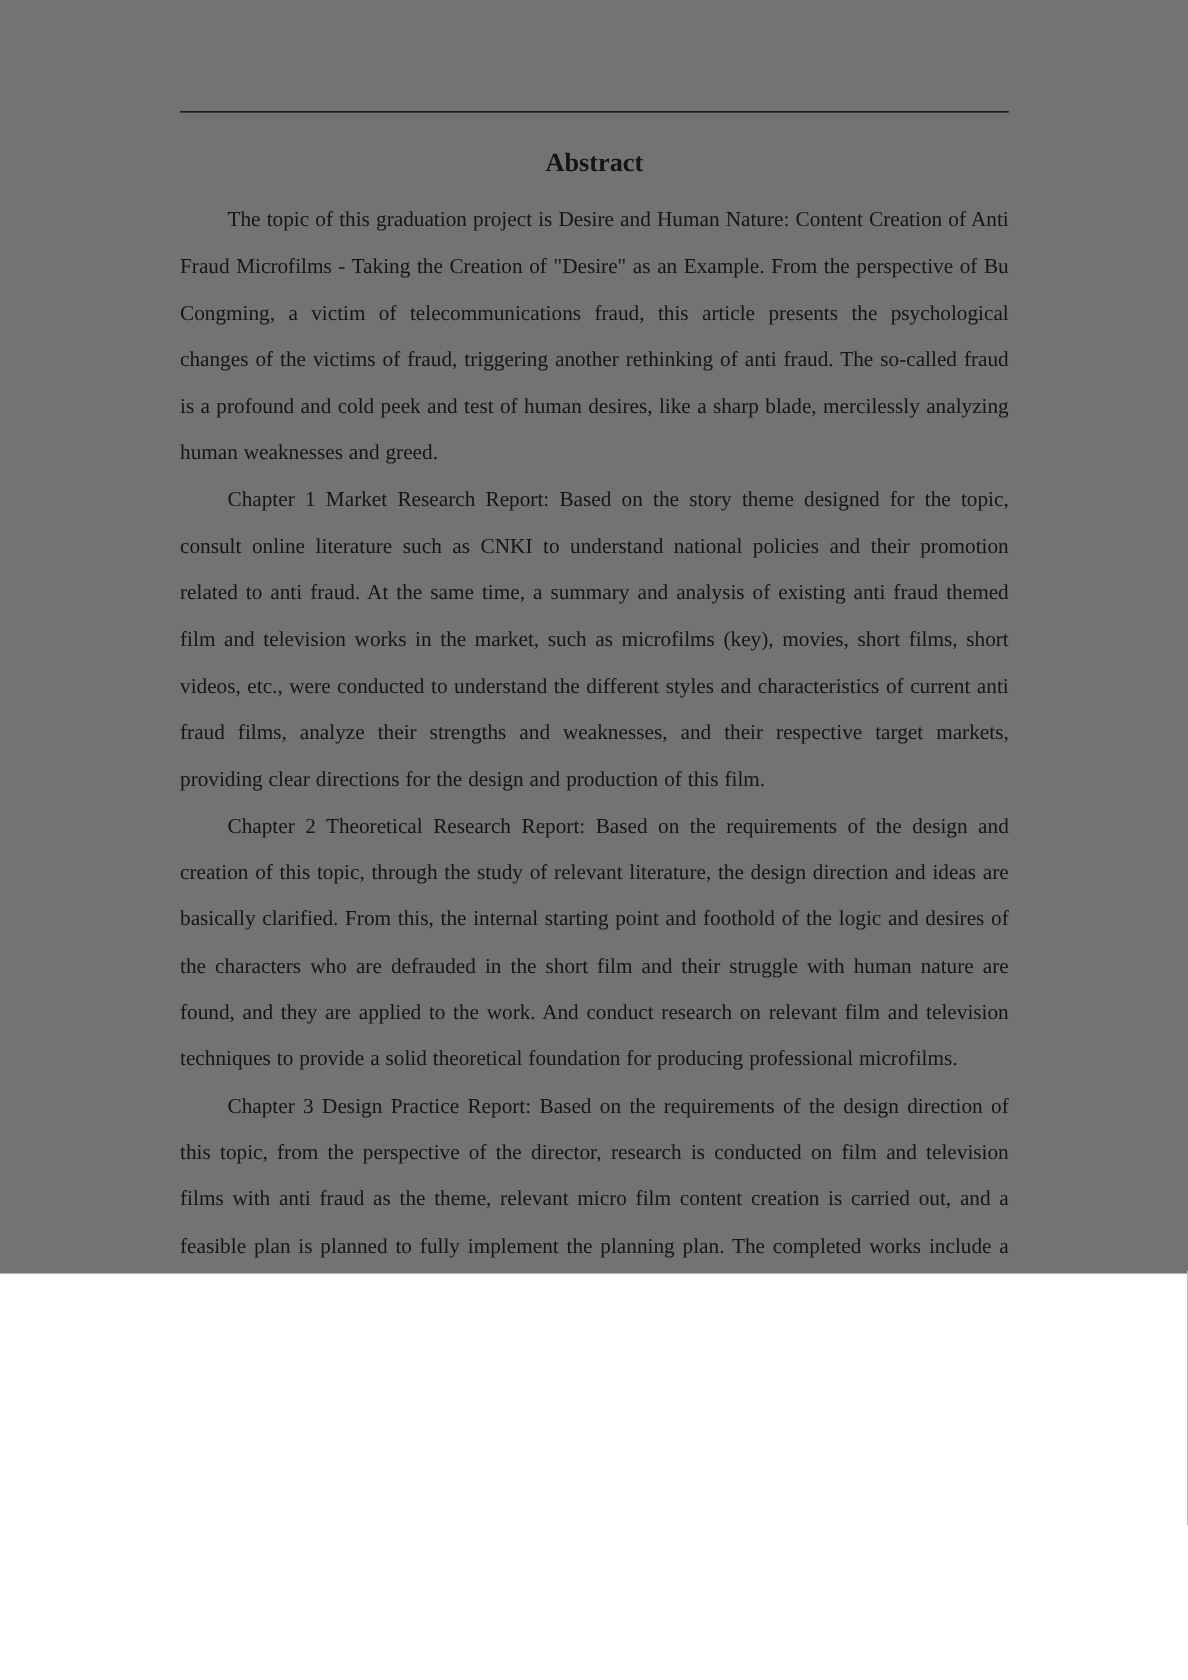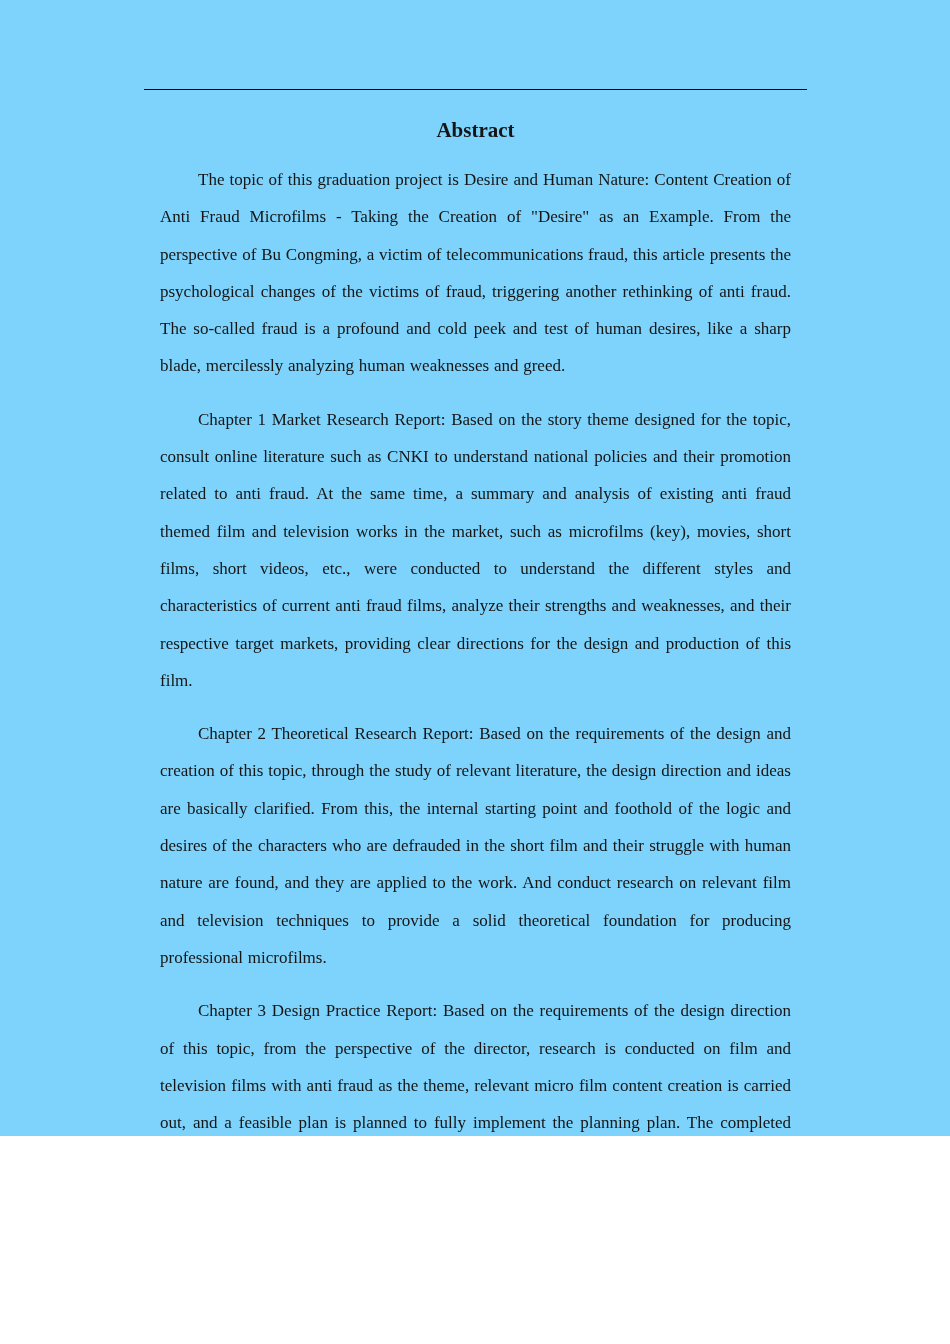--- a/index.html
+++ b/index.html
@@ -3,22 +3,22 @@
 <meta charset="utf-8">
 <style>
   html, body {
     margin: 0;
     padding: 0;
     background: #ffffff;
   }
   .page {
     position: relative;
     width: 950px;
-    height: 1136px;
-    background: #7dd3fc;
+    height: 1019px;
+    background: #737373;
     overflow: hidden;
     font-family: "Liberation Serif", serif;
     color: #111111;
     margin: 0 auto;
   }
   .content {
     position: absolute;
     top: 0;
     left: 144px;
     width: 663px;
@@ -34,21 +34,21 @@
     text-align: center;
     font-size: 21px;
     line-height: 30px;
     font-weight: bold;
     color: #151515;
   }
   .body-text {
     margin-top: 12px;
   }
   .body-text p {
-    margin: 16px;
+    margin: 0;
     font-size: 17px;
     line-height: 37.3px;
     text-align: justify;
     text-indent: 38px;
     word-spacing: 0.5px;
     color: #151515;
   }
 </style>
 </head>
 <body>

